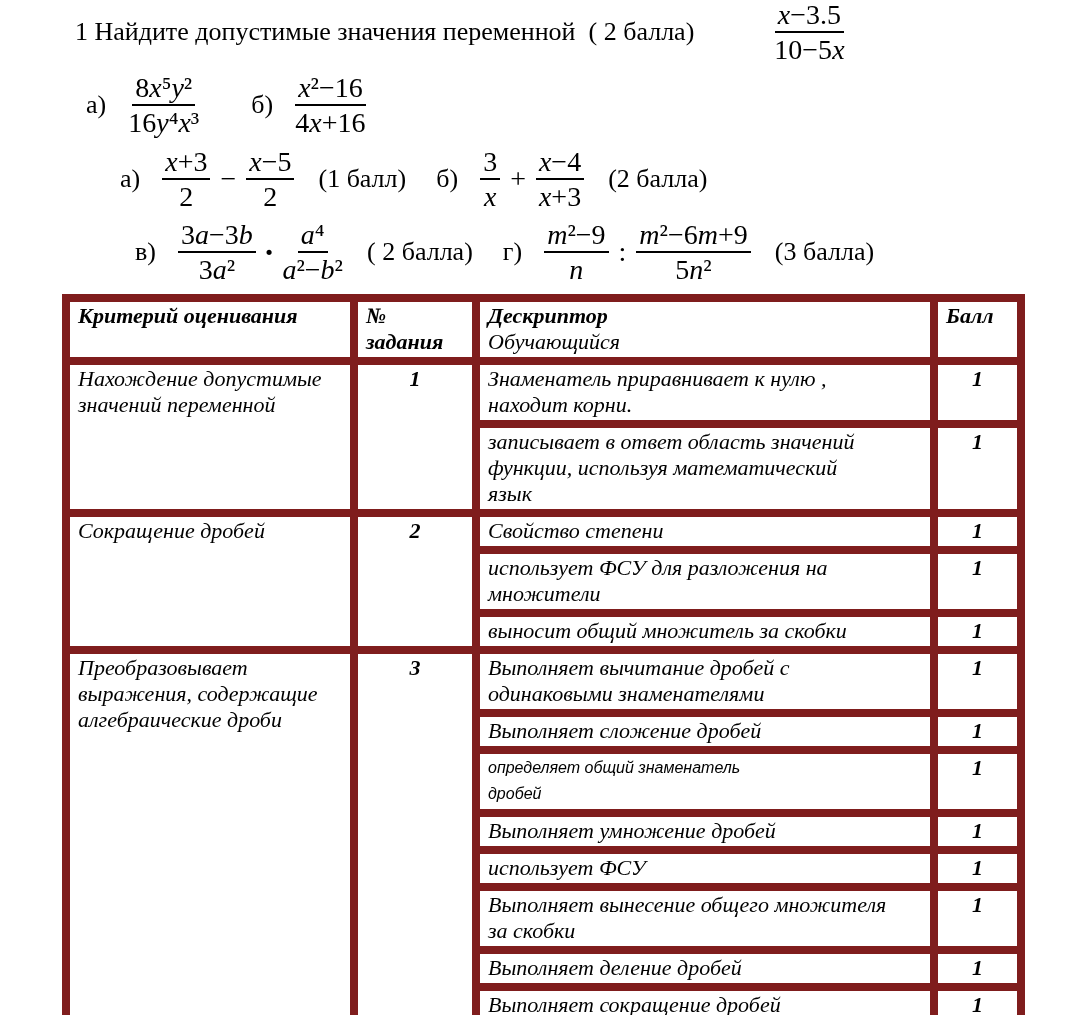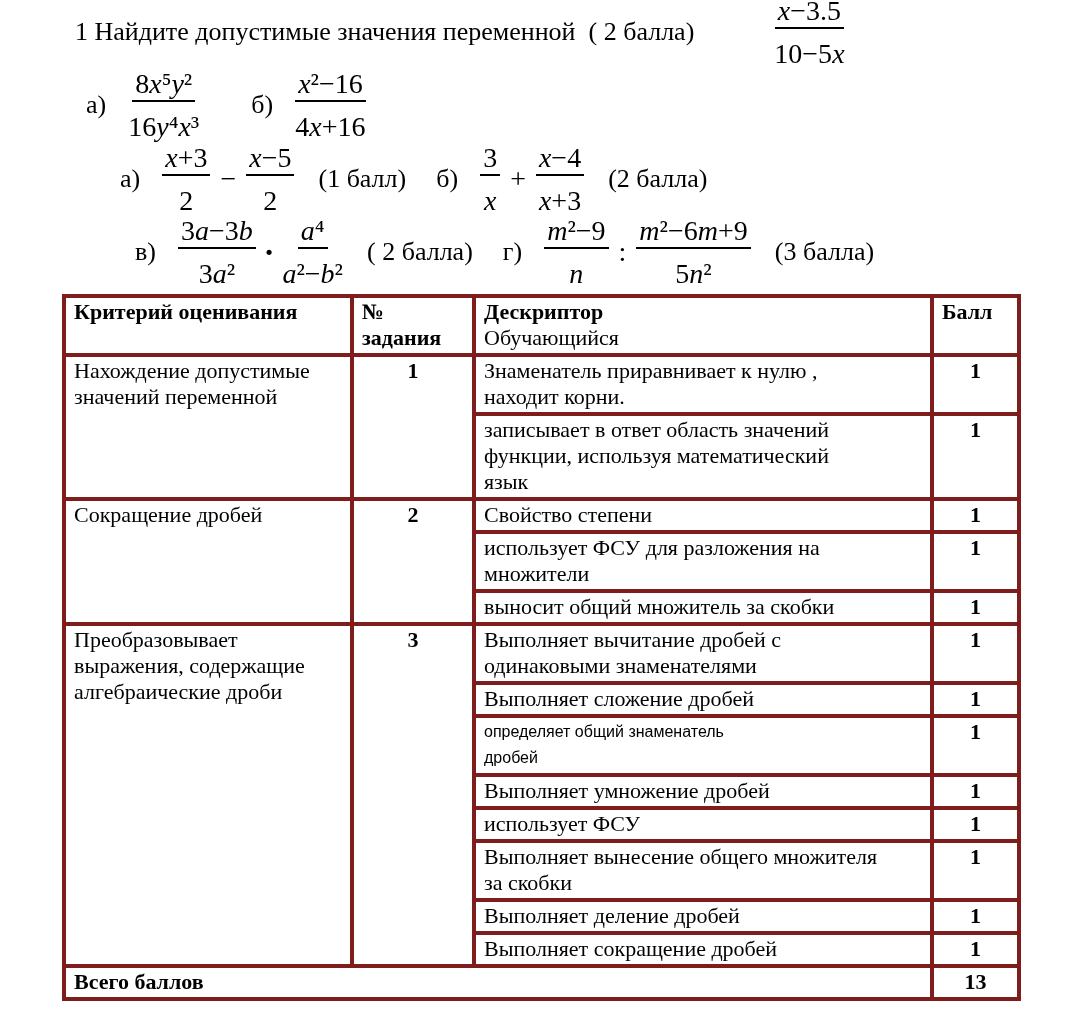--- a/index.html
+++ b/index.html
@@ -18,45 +18,46 @@
   #line2 { margin: 26px 0 0 74px; height: 32px; }
   #line3 { margin: 14px 0 0 86px; height: 66px; }
   #line4 { margin: 12px 0 0 68px; height: 58px; }
   #line5 { margin: 12px 0 0 135px; height: 64px; }
 
   .frac {
     display: inline-flex; flex-direction: column; align-items: center;
     font-size: 28px; line-height: 1.12; text-align: center; white-space: nowrap;
   }
   .frac .num { border-bottom: 2px solid #000; padding: 0 3px 1px 3px; }
-  .frac .den { padding-top: 9px; }
+  .frac .den { padding-top: 1px; }
   .frac i { font-family: "Liberation Serif", serif; }
 
   .op   { font-size: 28px; margin: 0 10px; }
   .op-dot { font-size: 32px; font-weight: bold; margin: 0 8px; }
   .lbl  { margin-right: 22px; }
   .pts  { margin-left: 24px; }
   .gap-md { margin-left: 30px; }
   .gap-lg { margin-left: 52px; }
   .gap-xl { margin-left: 80px; }
 
   
   table.rubric {
     border-collapse: collapse; table-layout: fixed;
     width: 955px; margin: 10px 0 0 62px;
     font-size: 22px; line-height: 26px;
   }
   .rubric td, .rubric th {
-    border: 4px solid #7f1d1d;
+    border: 8px solid #7f1d1d;
     padding: 1px 8px 2px 8px;
     vertical-align: top;
     text-align: left;
     font-weight: normal;
     white-space: pre-line;
     overflow: hidden;
+    font-style: italic;
   }
   .rubric th { font-weight: bold; }
   .rubric th .sub { font-weight: normal; }
   .rubric td.task  { text-align: center; font-weight: bold; }
   .rubric td.score { text-align: center; font-weight: bold; }
   .rubric td.sans  { font-family: "Liberation Sans", sans-serif; font-size: 16px; }
   .rubric td.total-label { font-weight: bold; }
   .rubric tr.h-header   { height: 56px; }
   .rubric tr.h-1 { height: 30px; }
   .rubric tr.h-2 { height: 57px; }

